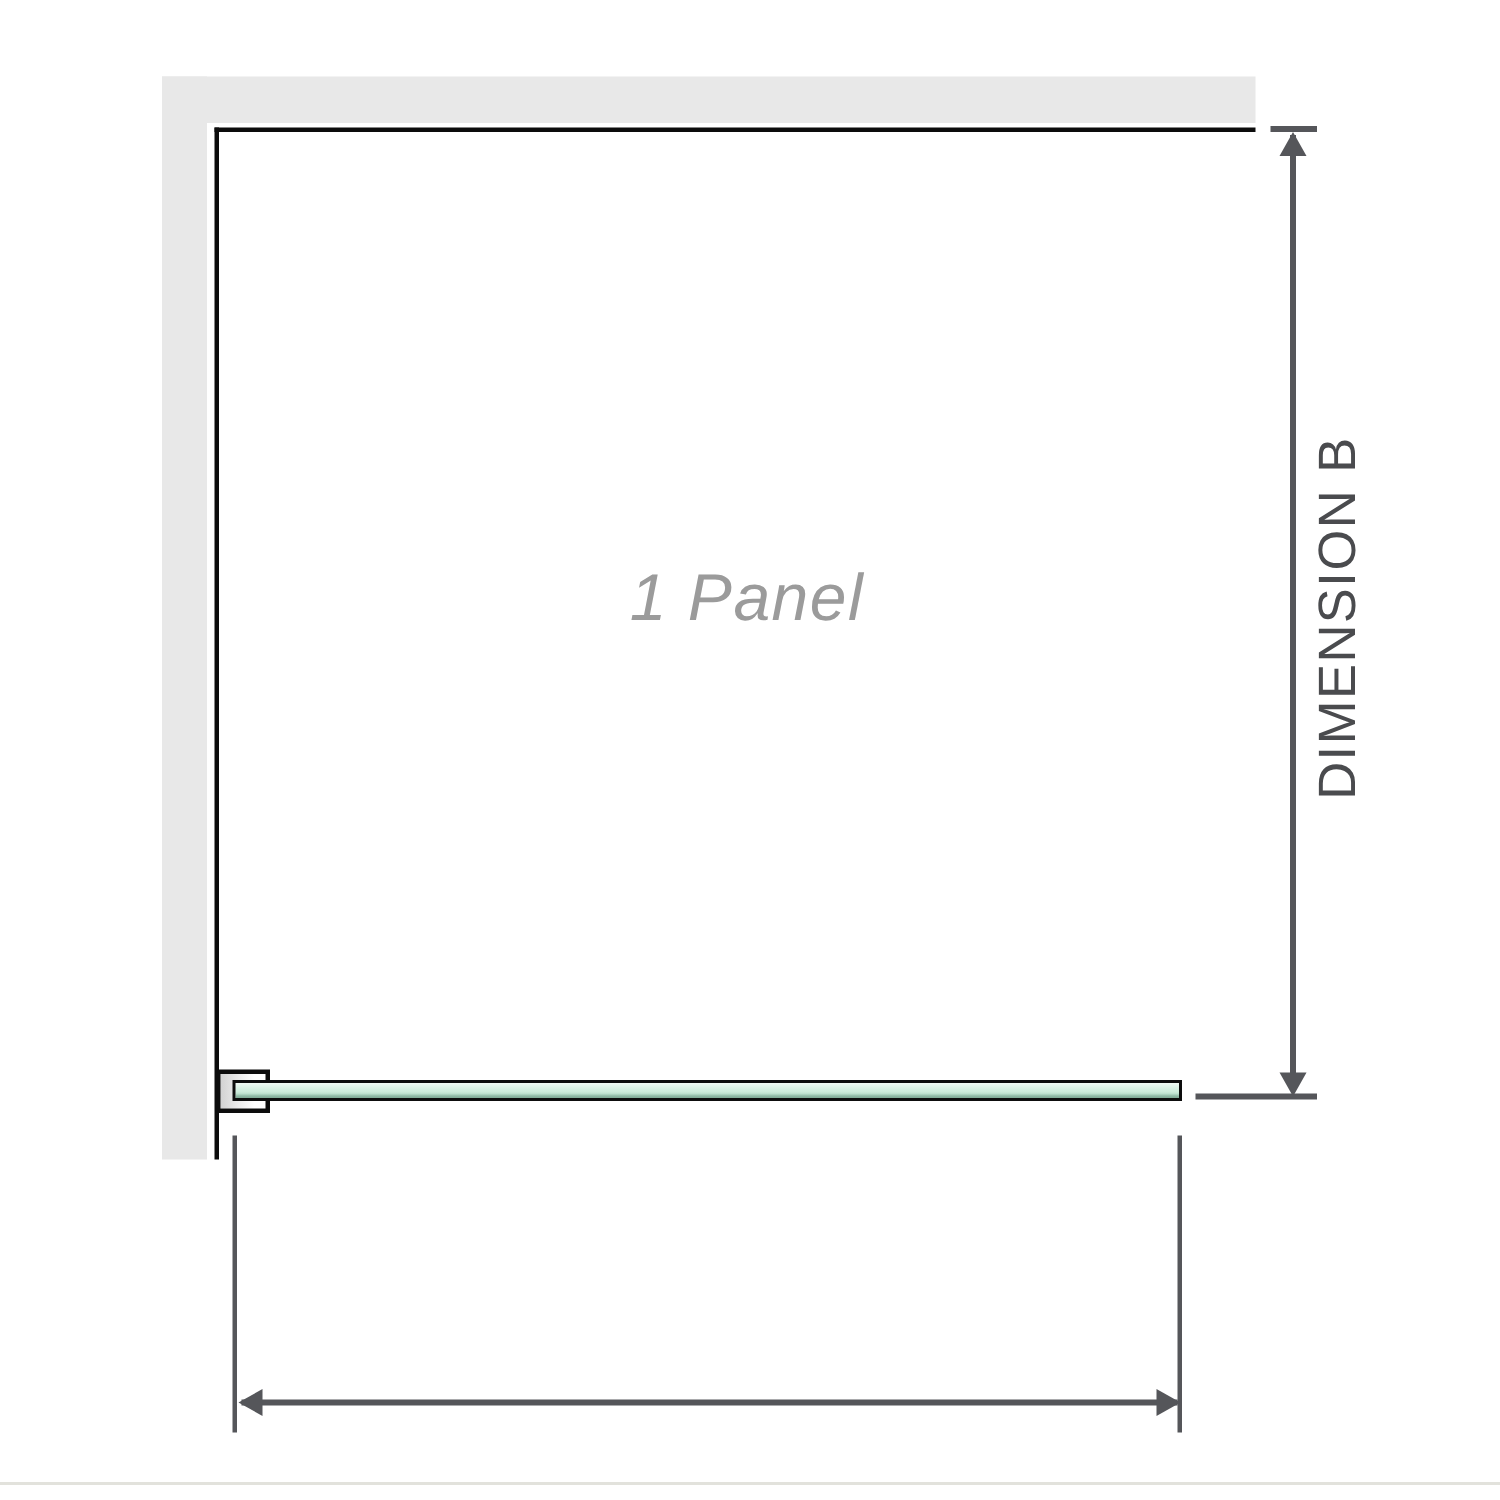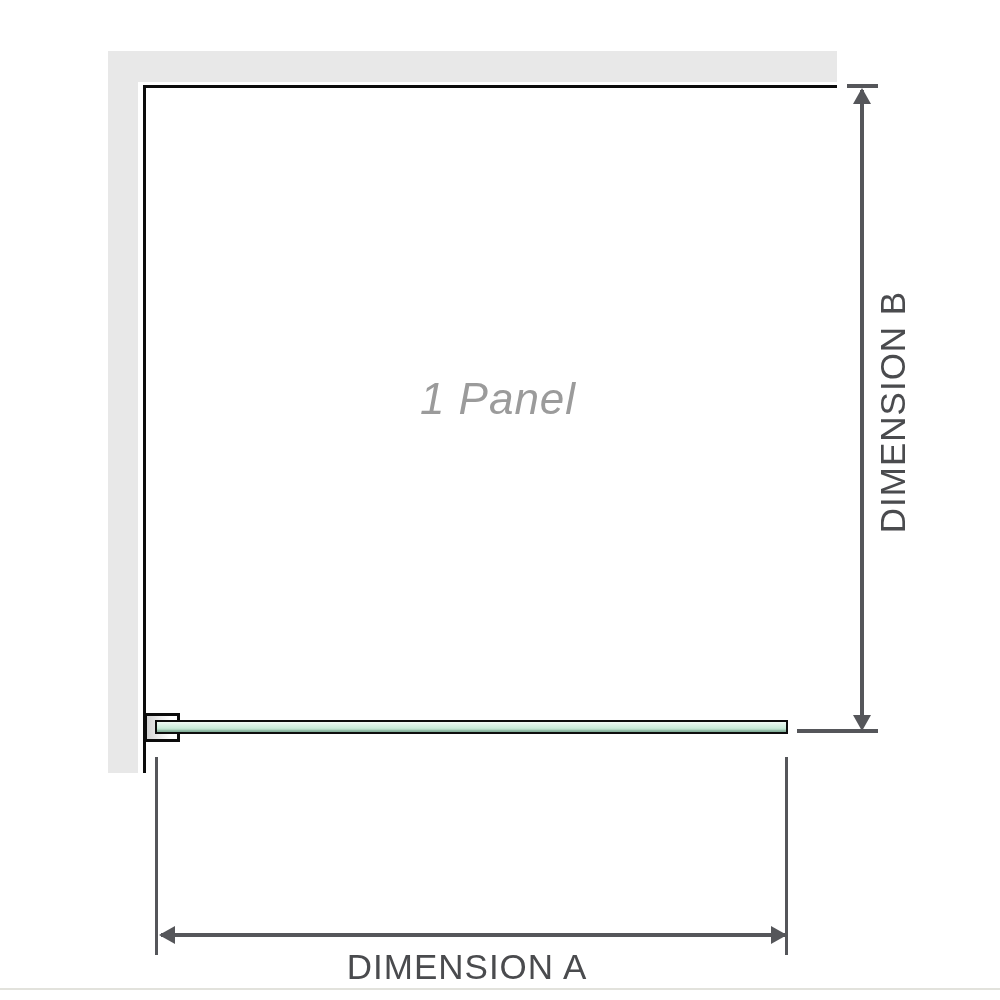--- a/index.html
+++ b/index.html
@@ -93,17 +93,16 @@
   <div class="abs dim dimB-tick-bottom"></div>
   <div class="abs arrow arrow-up"></div>
   <div class="abs arrow arrow-down"></div>
   <div class="abs dim-label dimB-label">DIMENSION B</div>
 
   <div class="abs dim dimA-ext-left"></div>
   <div class="abs dim dimA-ext-right"></div>
   <div class="abs dim dimA-line"></div>
   <div class="abs arrow arrow-left"></div>
   <div class="abs arrow arrow-right"></div>
-  <div class="abs dim-label dimA-label">DIMENSION A</div>
 
   <div class="abs divider"></div>
 
 </div>
 
 </body></html>

